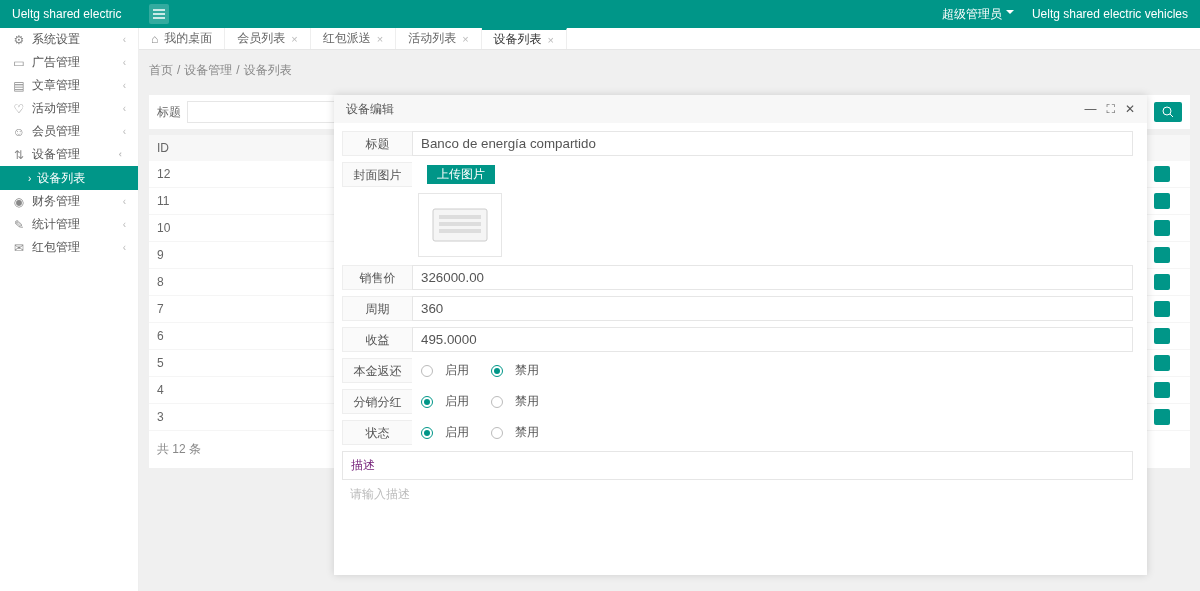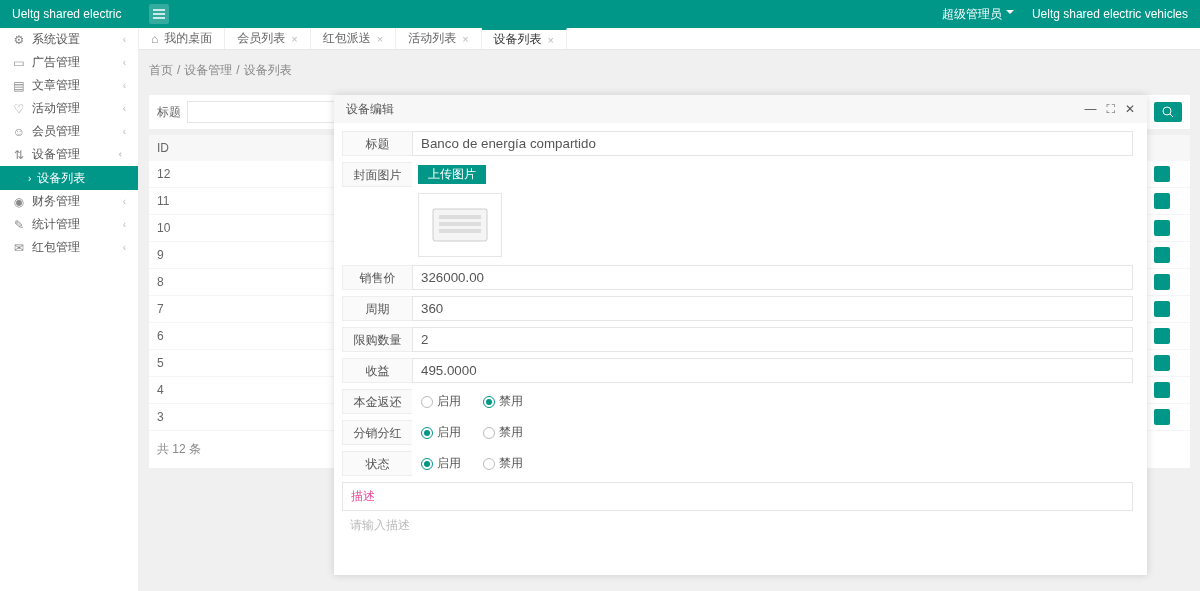--- a/index.html
+++ b/index.html
@@ -54,32 +54,32 @@
 .modal-head { background: #f7f7f7; height: 28px; display: flex; align-items: center; padding: 0 12px; color: #555; }
 .modal-ctrls { margin-left: auto; display: flex; gap: 10px; color: #555; }
 .modal-ctrls span { cursor: pointer; }
 .modal-body { flex: 1; padding: 8px 14px 8px 8px; overflow-y: auto; }
 .modal-body::-webkit-scrollbar { width: 10px; }
 .modal-body::-webkit-scrollbar-thumb { background: #ccc; }
 
 .frow { display: flex; align-items: center; margin-bottom: 6px; }
 .flabel { width: 70px; text-align: center; background: #fafafa; border: 1px solid #eee; border-right: none; height: 25px; line-height: 25px; color: #555; font-size: 12px; }
 .finput { flex: 1; height: 25px; border: 1px solid #e6e6e6; padding: 0 8px; color: #555; }
-.upload-btn { margin-left: 6px; height: 19px; padding: 0 10px; background: #009688; color: #fff; border: none; display: inline-flex; align-items: center; font-size: 12px; }
+.upload-btn { margin-left: 15px; height: 19px; padding: 0 10px; background: #009688; color: #fff; border: none; display: inline-flex; align-items: center; font-size: 12px; }
 
 .imgbox { width: 84px; height: 64px; border: 1px solid #e6e6e6; margin: 4px 0 8px 76px; display: flex; align-items: center; justify-content: center; }
 .thumb { width: 70px; height: 44px; }
 
 .radio-grp { flex: 1; display: flex; align-items: center; gap: 22px; padding-left: 8px; height: 25px; border: 1px solid transparent; }
-.radio { display: inline-flex; align-items: center; gap: 4px; color: #555; }
+.radio { display: inline-flex; align-items: center; gap: 12px; color: #555; }
 .r-dot { width: 12px; height: 12px; border-radius: 50%; border: 1px solid #bbb; display: inline-block; position: relative; }
 .r-dot.checked { border-color: #009688; }
 .r-dot.checked::after { content: ""; position: absolute; inset: 2px; border-radius: 50%; background: #009688; }
 
-.desc-head { border: 1px solid #e6e6e6; padding: 5px 8px; color: #ec4899; }
+.desc-head { border: 1px solid #e6e6e6; padding: 5px 8px; color: #701a75; }
 .desc-body { padding: 6px 8px; color: #bbb; font-family: Liberation Mono, monospace; }
 </style>
 </head>
 <body>
 
 <div class="header">
   <span class="brand">Ueltg shared electric</span>
   <div class="hamburger">
     <svg width="12" height="10">
         <path d="M0 1h12M0 5h12M0 9h12" stroke="#fff" stroke-width="1.5"></path>
@@ -267,24 +267,20 @@
         </div>
         <div class="frow">
           <div class="flabel">销售价</div>
           <input class="finput" value="326000.00" style="">
         </div>
         <div class="frow">
           <div class="flabel">周期</div>
           <input class="finput" value="360" style="">
         </div>
         <div class="frow">
-          <div class="flabel">限购数量</div>
-          <input class="finput" value="2" style="">
-        </div>
-        <div class="frow">
           <div class="flabel">收益</div>
           <input class="finput" value="495.0000" style="">
         </div>
 
         <div class="frow">
           <div class="flabel">本金返还</div>
           <div class="radio-grp">
             <label class="radio">
                 <span class="r-dot"></span>
                 <span>启用</span>

